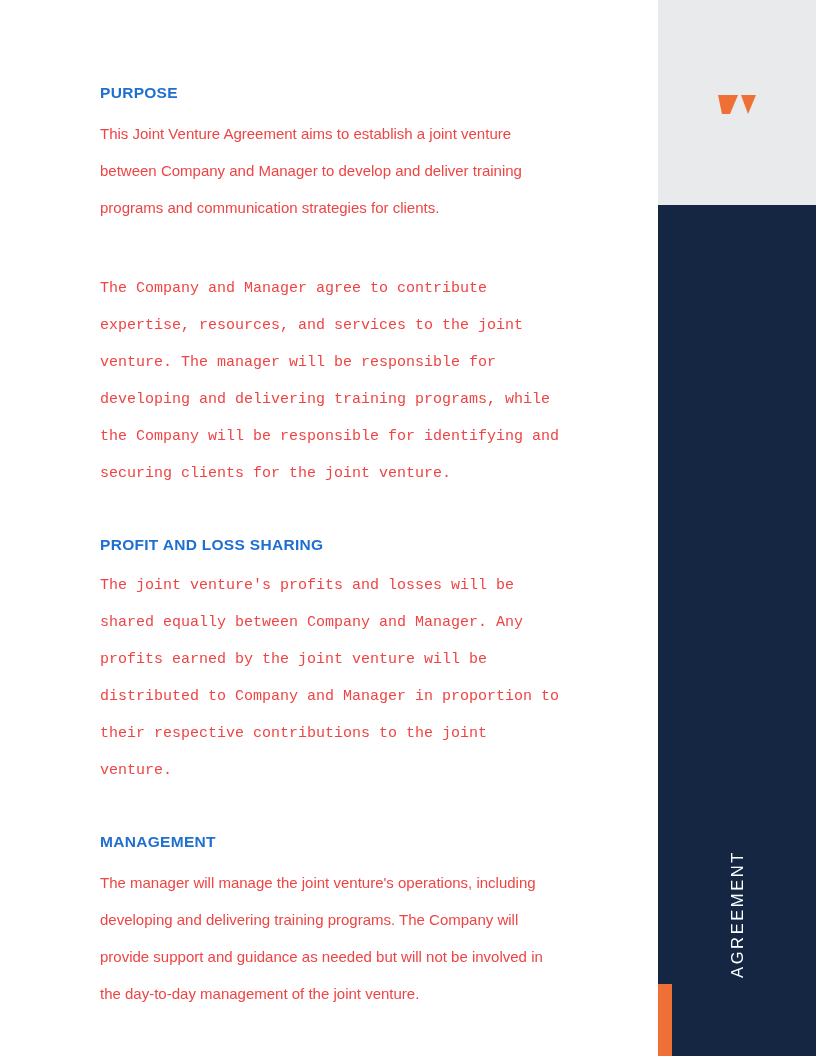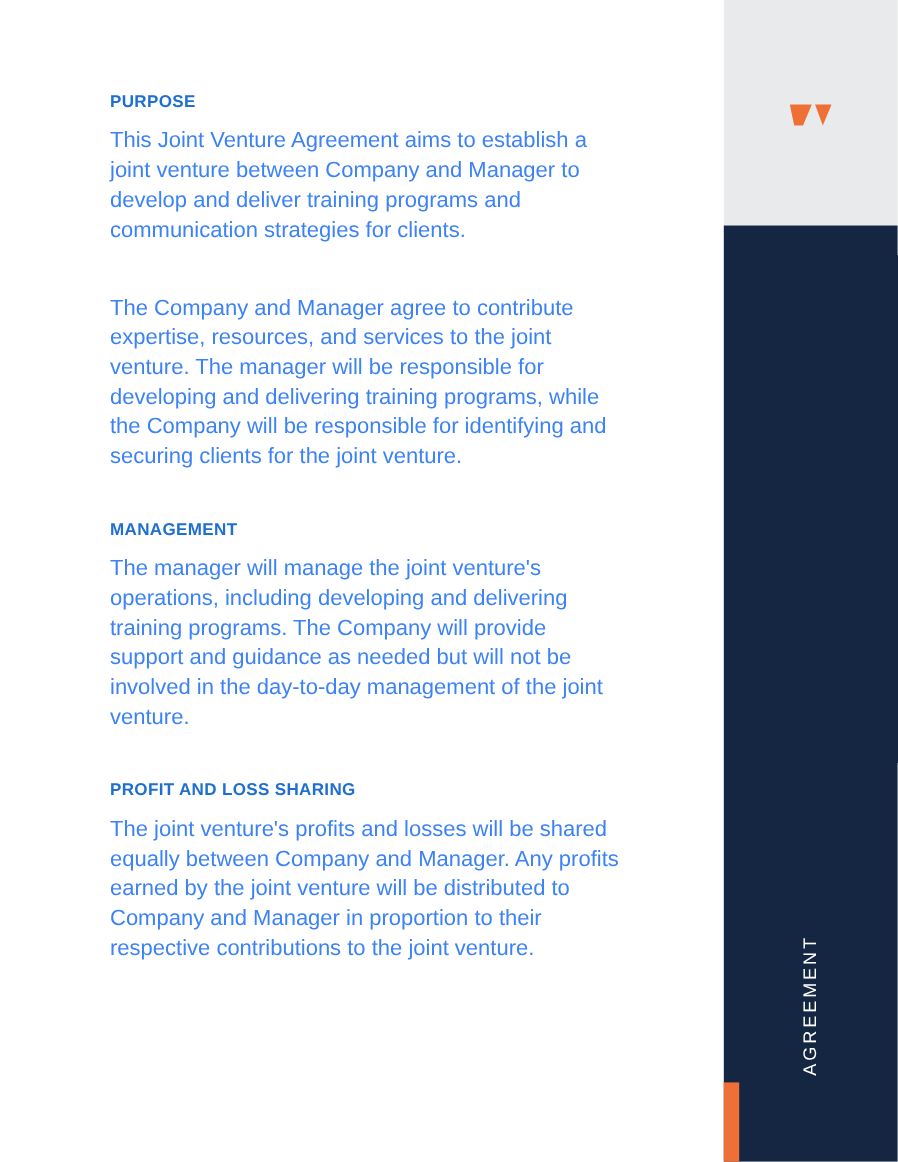--- a/index.html
+++ b/index.html
@@ -100,53 +100,53 @@
 
   .section-title {
     color: #1f6fd0;
     font-size: 15.5px;
     font-weight: bold;
     letter-spacing: 0.3px;
     margin-bottom: 13px;
   }
 
   .section-body {
-    color: #3b82f6;
-    font-size: 20px;
-    line-height: 27px;
+    color: #ef4444;
+    font-size: 15px;
+    line-height: 37px;
     max-width: 470px;
     white-space: pre-line;
   }
 
-  .section-body.wide { max-width: 480px; }
+  .section-body.wide { max-width: 480px; font-family: Liberation Mono, monospace; }
 </style>
 </head>
 <body>
 
 <div class="page">
 
   <div class="content">
 
     <div class="section">
       <div class="section-title">PURPOSE</div>
       <div class="section-body">This Joint Venture Agreement aims to establish a joint venture between Company and Manager to develop and deliver training programs and communication strategies for clients.</div>
     </div>
 
     <div class="section">
       <div class="section-body wide">The Company and Manager agree to contribute expertise, resources, and services to the joint venture. The manager will be responsible for developing and delivering training programs, while the Company will be responsible for identifying and securing clients for the joint venture.</div>
     </div>
 
     <div class="section">
-      <div class="section-title">MANAGEMENT</div>
-      <div class="section-body">The manager will manage the joint venture's operations, including developing and delivering training programs. The Company will provide support and guidance as needed but will not be involved in the day-to-day management of the joint venture.</div>
+      <div class="section-title">PROFIT AND LOSS SHARING</div>
+      <div class="section-body wide">The joint venture's profits and losses will be shared equally between Company and Manager. Any profits earned by the joint venture will be distributed to Company and Manager in proportion to their respective contributions to the joint venture.</div>
     </div>
 
     <div class="section">
-      <div class="section-title">PROFIT AND LOSS SHARING</div>
-      <div class="section-body wide">The joint venture's profits and losses will be shared equally between Company and Manager. Any profits earned by the joint venture will be distributed to Company and Manager in proportion to their respective contributions to the joint venture.</div>
+      <div class="section-title">MANAGEMENT</div>
+      <div class="section-body">The manager will manage the joint venture's operations, including developing and delivering training programs. The Company will provide support and guidance as needed but will not be involved in the day-to-day management of the joint venture.</div>
     </div>
 
   </div>
 
   <div class="rail">
     <div class="rail-top">
       <div class="rail-logo">
         <svg width="38" height="26" viewBox="0 0 38 26" xmlns="http://www.w3.org/2000/svg">
           <polygon points="0,3 20,3 12,22 4,22" fill="#ef7036"></polygon>
           <polygon points="23,3 38,3 30,22" fill="#ef7036"></polygon>

